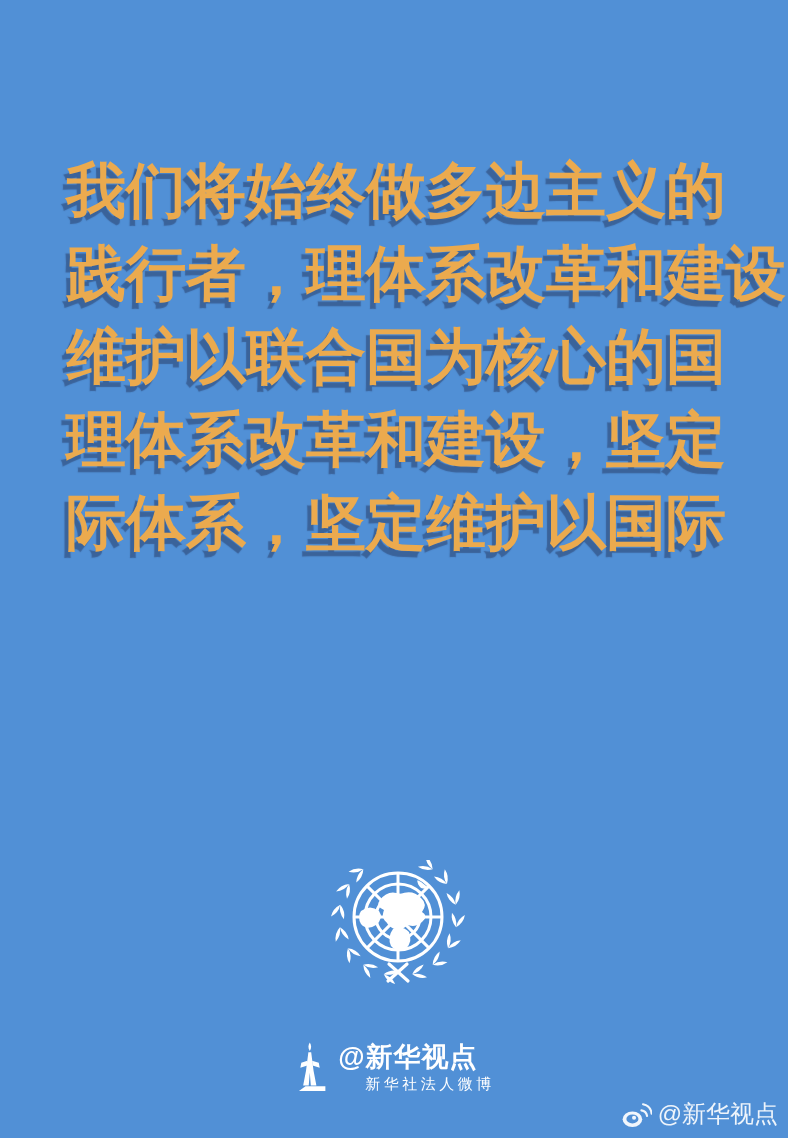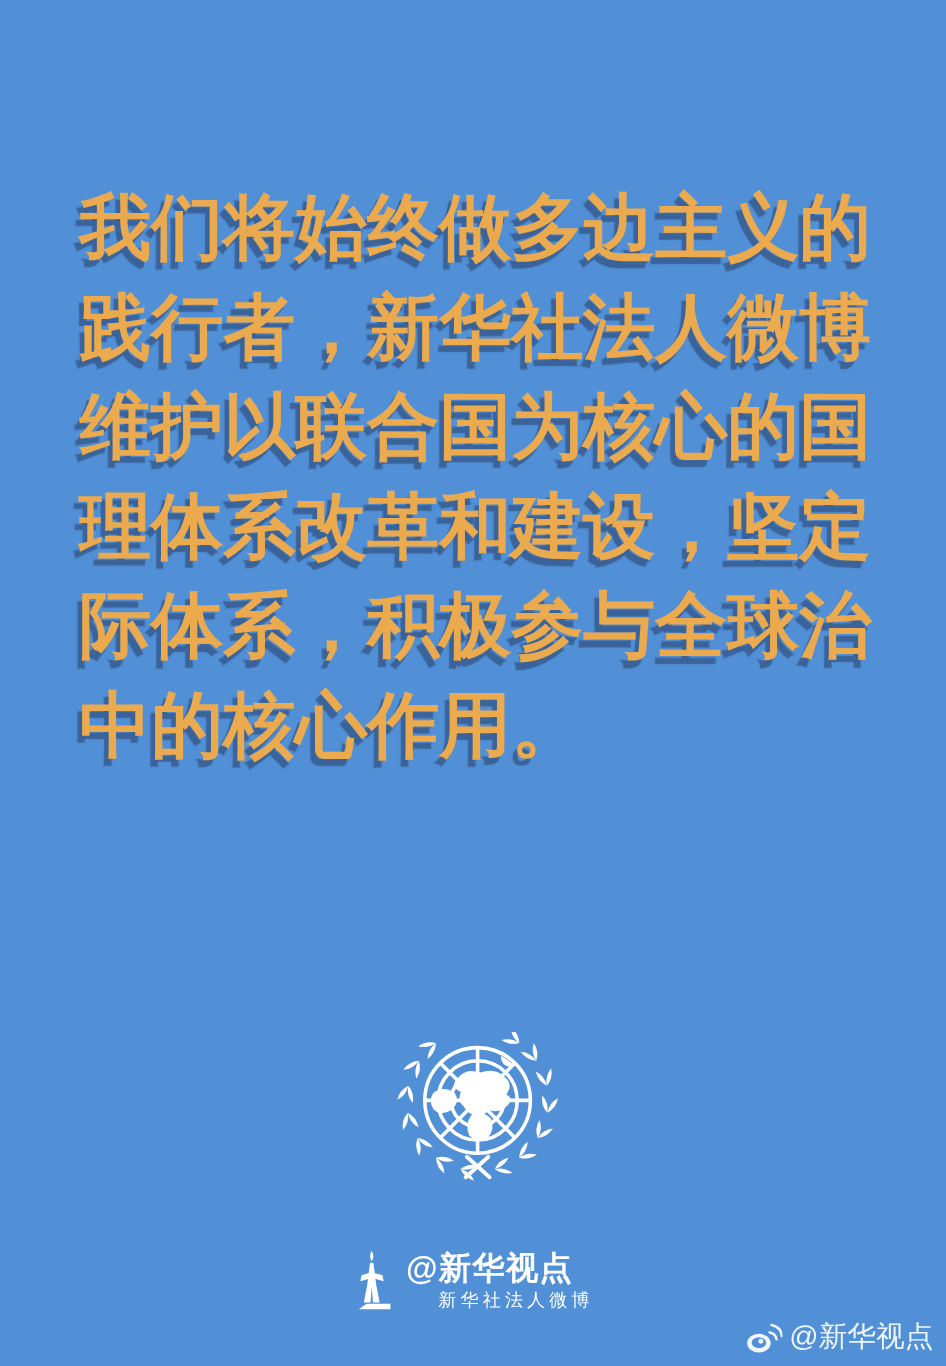--- a/index.html
+++ b/index.html
@@ -84,25 +84,24 @@
   }
   .wb-icon { width: 31px; height: 28px; }
 </style>
 </head>
 <body>
 
 <div class="poster">
 
   <div class="quote">
     <div class="quote-line">我们将始终做多边主义的</div>
-    <div class="quote-line">践行者，新华社法人微博</div>
+    <div class="quote-line">践行者，理体系改革和建设</div>
     <div class="quote-line">维护以联合国为核心的国</div>
     <div class="quote-line">理体系改革和建设，坚定</div>
-    <div class="quote-line">际体系，积极参与全球治</div>
-    <div class="quote-line">中的核心作用。</div>
+    <div class="quote-line">际体系，坚定维护以国际</div>
   </div>
 
   <svg class="un-emblem" viewBox="-8 0 156 130" aria-hidden="true">
     <defs>
       <path id="lf" d="M0 0 Q7.5 -3.6 15 0 Q7.5 3.6 0 0 Z" fill="#fff"></path>
       <g id="lp">
         <use href="#lf" transform="rotate(-26)"></use>
         <use href="#lf" transform="rotate(26)"></use>
       </g>
       <clipPath id="gc">

